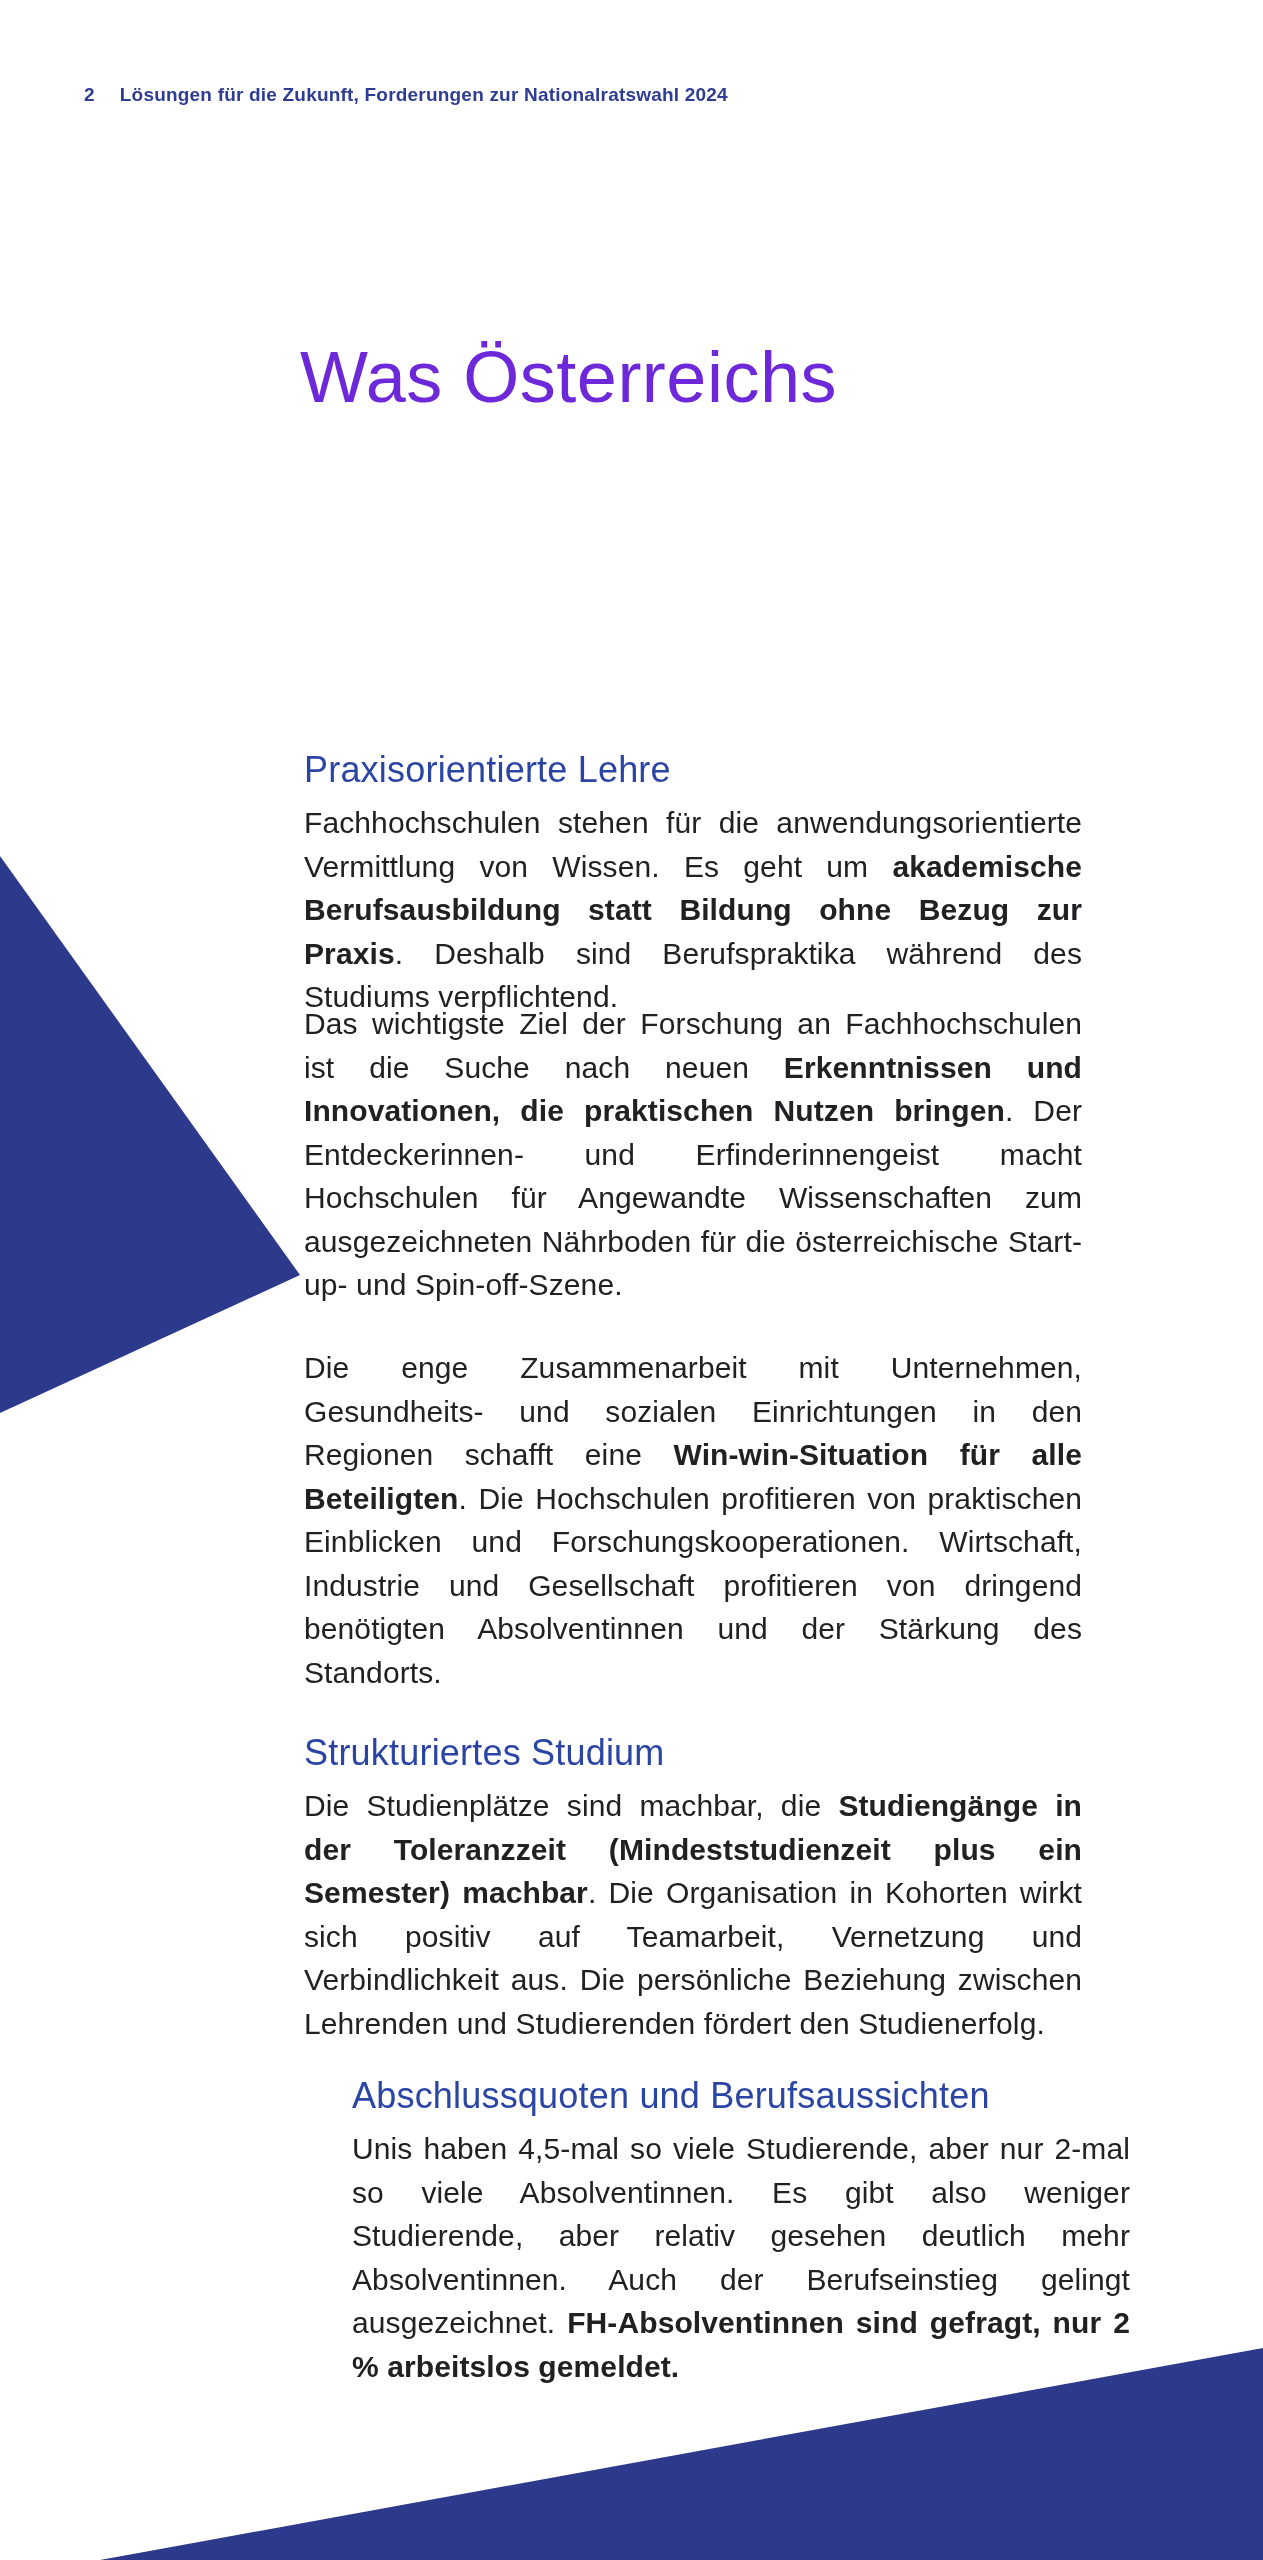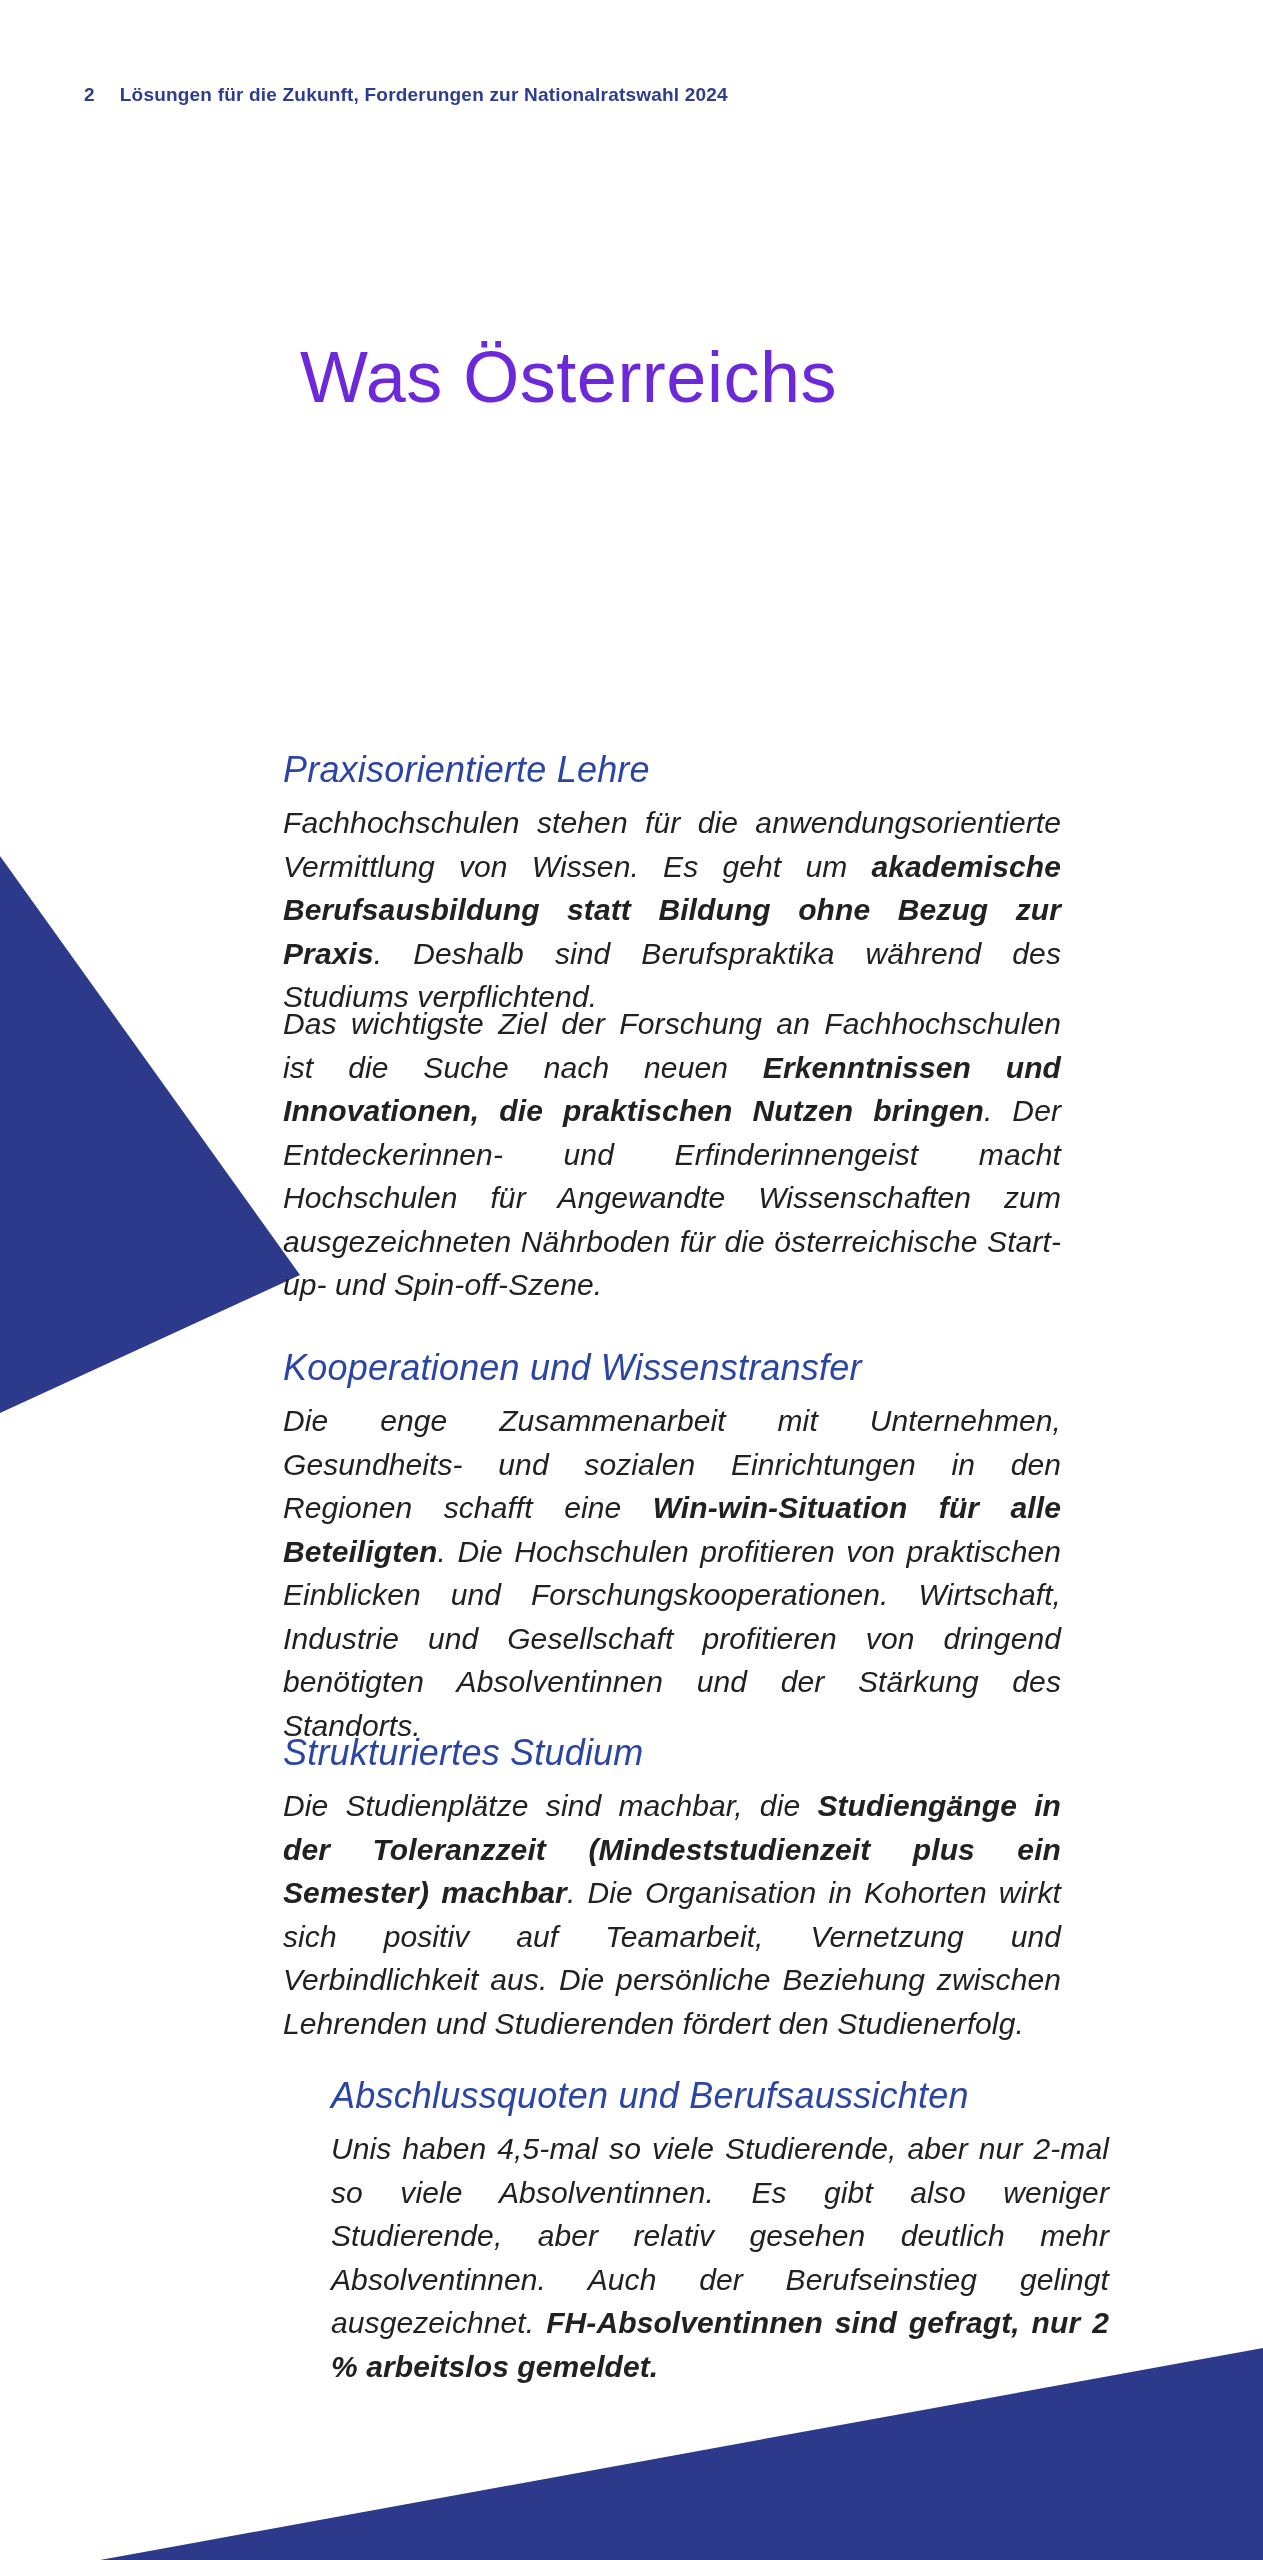--- a/index.html
+++ b/index.html
@@ -15,21 +15,21 @@
     position:absolute;left:84px;top:84px;
     display:flex;gap:25px;
     font-size:19px;font-weight:700;letter-spacing:.2px;
     color:#2e3d92;white-space:nowrap;
   }
   .main-title{
     position:absolute;left:300px;top:285px;
     font-size:72px;line-height:88px;font-weight:500;
     letter-spacing:.5px;color:#6d28d9;
   }
-  .section{position:absolute;left:283px;width:778px;font-style:italic;}
+  .section{position:absolute;left:304px;width:778px;}
   .section h2{
     margin:0 0 9px 0;
     font-size:36px;line-height:44px;font-weight:400;
     letter-spacing:.2px;color:#2b45a4;
   }
   .section p{
     margin:0;
     font-size:30px;line-height:43.5px;
     color:#212124;text-align:justify;letter-spacing:.1px;
   }
@@ -62,21 +62,20 @@
   <div class="section s1">
     <h2>Praxisorientierte Lehre</h2>
     <p><span>Fachhochschulen stehen für die anwendungsorientierte Vermittlung von Wissen. Es geht um </span><span class="b">akademische Berufsausbildung statt Bildung ohne Bezug zur Praxis</span><span>. Deshalb sind Berufspraktika während des Studiums verpflichtend.</span></p>
   </div>
 
   <div class="section s2">
     <p><span>Das wichtigste Ziel der Forschung an Fachhochschulen ist die Suche nach neuen </span><span class="b">Erkenntnissen und Innovationen, die praktischen Nutzen bringen</span><span>. Der Entdeckerinnen- und Erfinderinnengeist macht Hochschulen für Angewandte Wissenschaften zum ausgezeichneten Nährboden für die österreichische Start-up- und Spin-off-Szene.</span></p>
   </div>
 
   <div class="section s3">
-    <h2>Kooperationen und Wissenstransfer</h2>
     <p><span>Die enge Zusammenarbeit mit Unternehmen, Gesundheits- und sozialen Einrichtungen in den Regionen schafft eine </span><span class="b">Win-win-Situation für alle Beteiligten</span><span>. Die Hochschulen profitieren von praktischen Einblicken und Forschungskooperationen. Wirtschaft, Industrie und Gesellschaft profitieren von dringend benötigten Absolventinnen und der Stärkung des Standorts.</span></p>
   </div>
 
   <div class="section s4">
     <h2>Strukturiertes Studium</h2>
     <p><span>Die Studienplätze sind machbar, die </span><span class="b">Studiengänge in der Toleranzzeit (Mindeststudienzeit plus ein Semester) machbar</span><span>. Die Organisation in Kohorten wirkt sich positiv auf Teamarbeit, Vernetzung und Verbindlichkeit aus. Die persönliche Beziehung zwischen Lehrenden und Studierenden fördert den Studienerfolg.</span></p>
   </div>
 
   <div class="section s5">
     <h2>Abschlussquoten und Berufsaussichten</h2>

